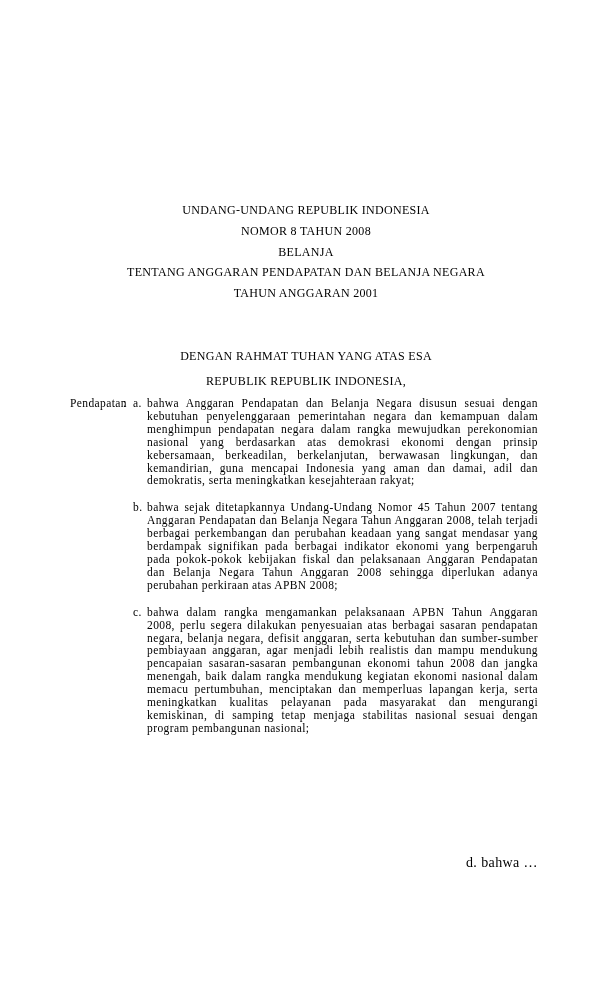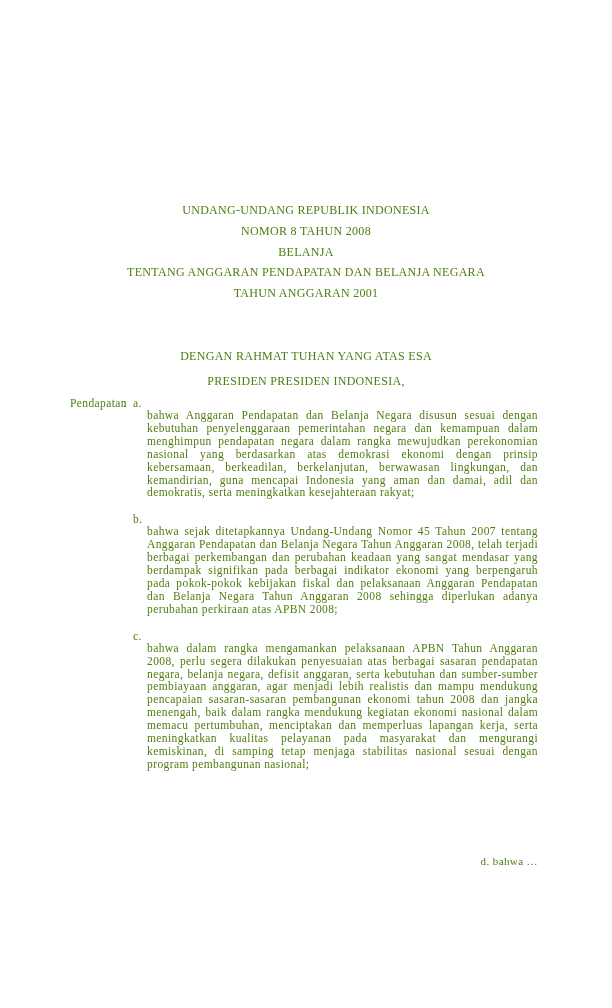--- a/index.html
+++ b/index.html
@@ -6,21 +6,21 @@
   html, body {
     width: 612px; height: 1008px;
     background: #ffffff;
     overflow: hidden;
   }
   .page {
     position: relative;
     width: 612px; height: 1008px;
     background: #ffffff;
     font-family: "Liberation Serif", "DejaVu Serif", serif;
-    color: #4d7c0f;
+    color: #000000;
     padding-left: 20px;
   }
   .title-block {
     position: absolute;
     top: 200px; left: 0; right: 0;
     text-align: center;
     font-size: 12px;
     line-height: 20.8px;
     letter-spacing: 0.3px;
   }
@@ -65,47 +65,46 @@
     margin-top: 14px;
   }
   .item-marker {
     flex: 0 0 14px;
     width: 14px;
   }
   .item-text {
     flex: 1 1 auto;
     text-align: justify;
     text-justify: inter-word;
-    margin-top: 12px;
   }
   .catchword {
     position: absolute;
     top: 855px;
     right: 74px;
-    font-size: 11px;
+    font-size: 14px;
     letter-spacing: 0.4px;
     text-align: right;
     margin-left: 36px;
   }
 </style>
 </head>
 <body>
 
 <div class="page">
 
   <div class="title-block">
     <div>UNDANG-UNDANG REPUBLIK INDONESIA</div>
     <div>NOMOR 8 TAHUN 2008</div>
     <div>BELANJA</div>
     <div>TENTANG ANGGARAN PENDAPATAN DAN BELANJA NEGARA</div>
     <div>TAHUN ANGGARAN 2001</div>
   </div>
 
   <div class="preamble-1">DENGAN RAHMAT TUHAN YANG ATAS ESA</div>
-  <div class="preamble-2">PRESIDEN PRESIDEN INDONESIA,</div>
+  <div class="preamble-2">REPUBLIK REPUBLIK INDONESIA,</div>
 
   <div class="considering">
     <span class="considering-label">Pendapatan</span>
     <span class="considering-colon">:</span>
 
     <div class="items">
       <div class="item">
         <span class="item-marker">a.</span>
         <div class="item-text">bahwa Anggaran Pendapatan dan Belanja Negara disusun sesuai dengan kebutuhan penyelenggaraan pemerintahan negara dan kemampuan dalam menghimpun pendapatan negara dalam rangka mewujudkan perekonomian nasional yang berdasarkan atas demokrasi ekonomi dengan prinsip kebersamaan, berkeadilan, berkelanjutan, berwawasan lingkungan, dan kemandirian, guna mencapai Indonesia yang aman dan damai, adil dan demokratis, serta meningkatkan kesejahteraan rakyat;</div>
       </div>

